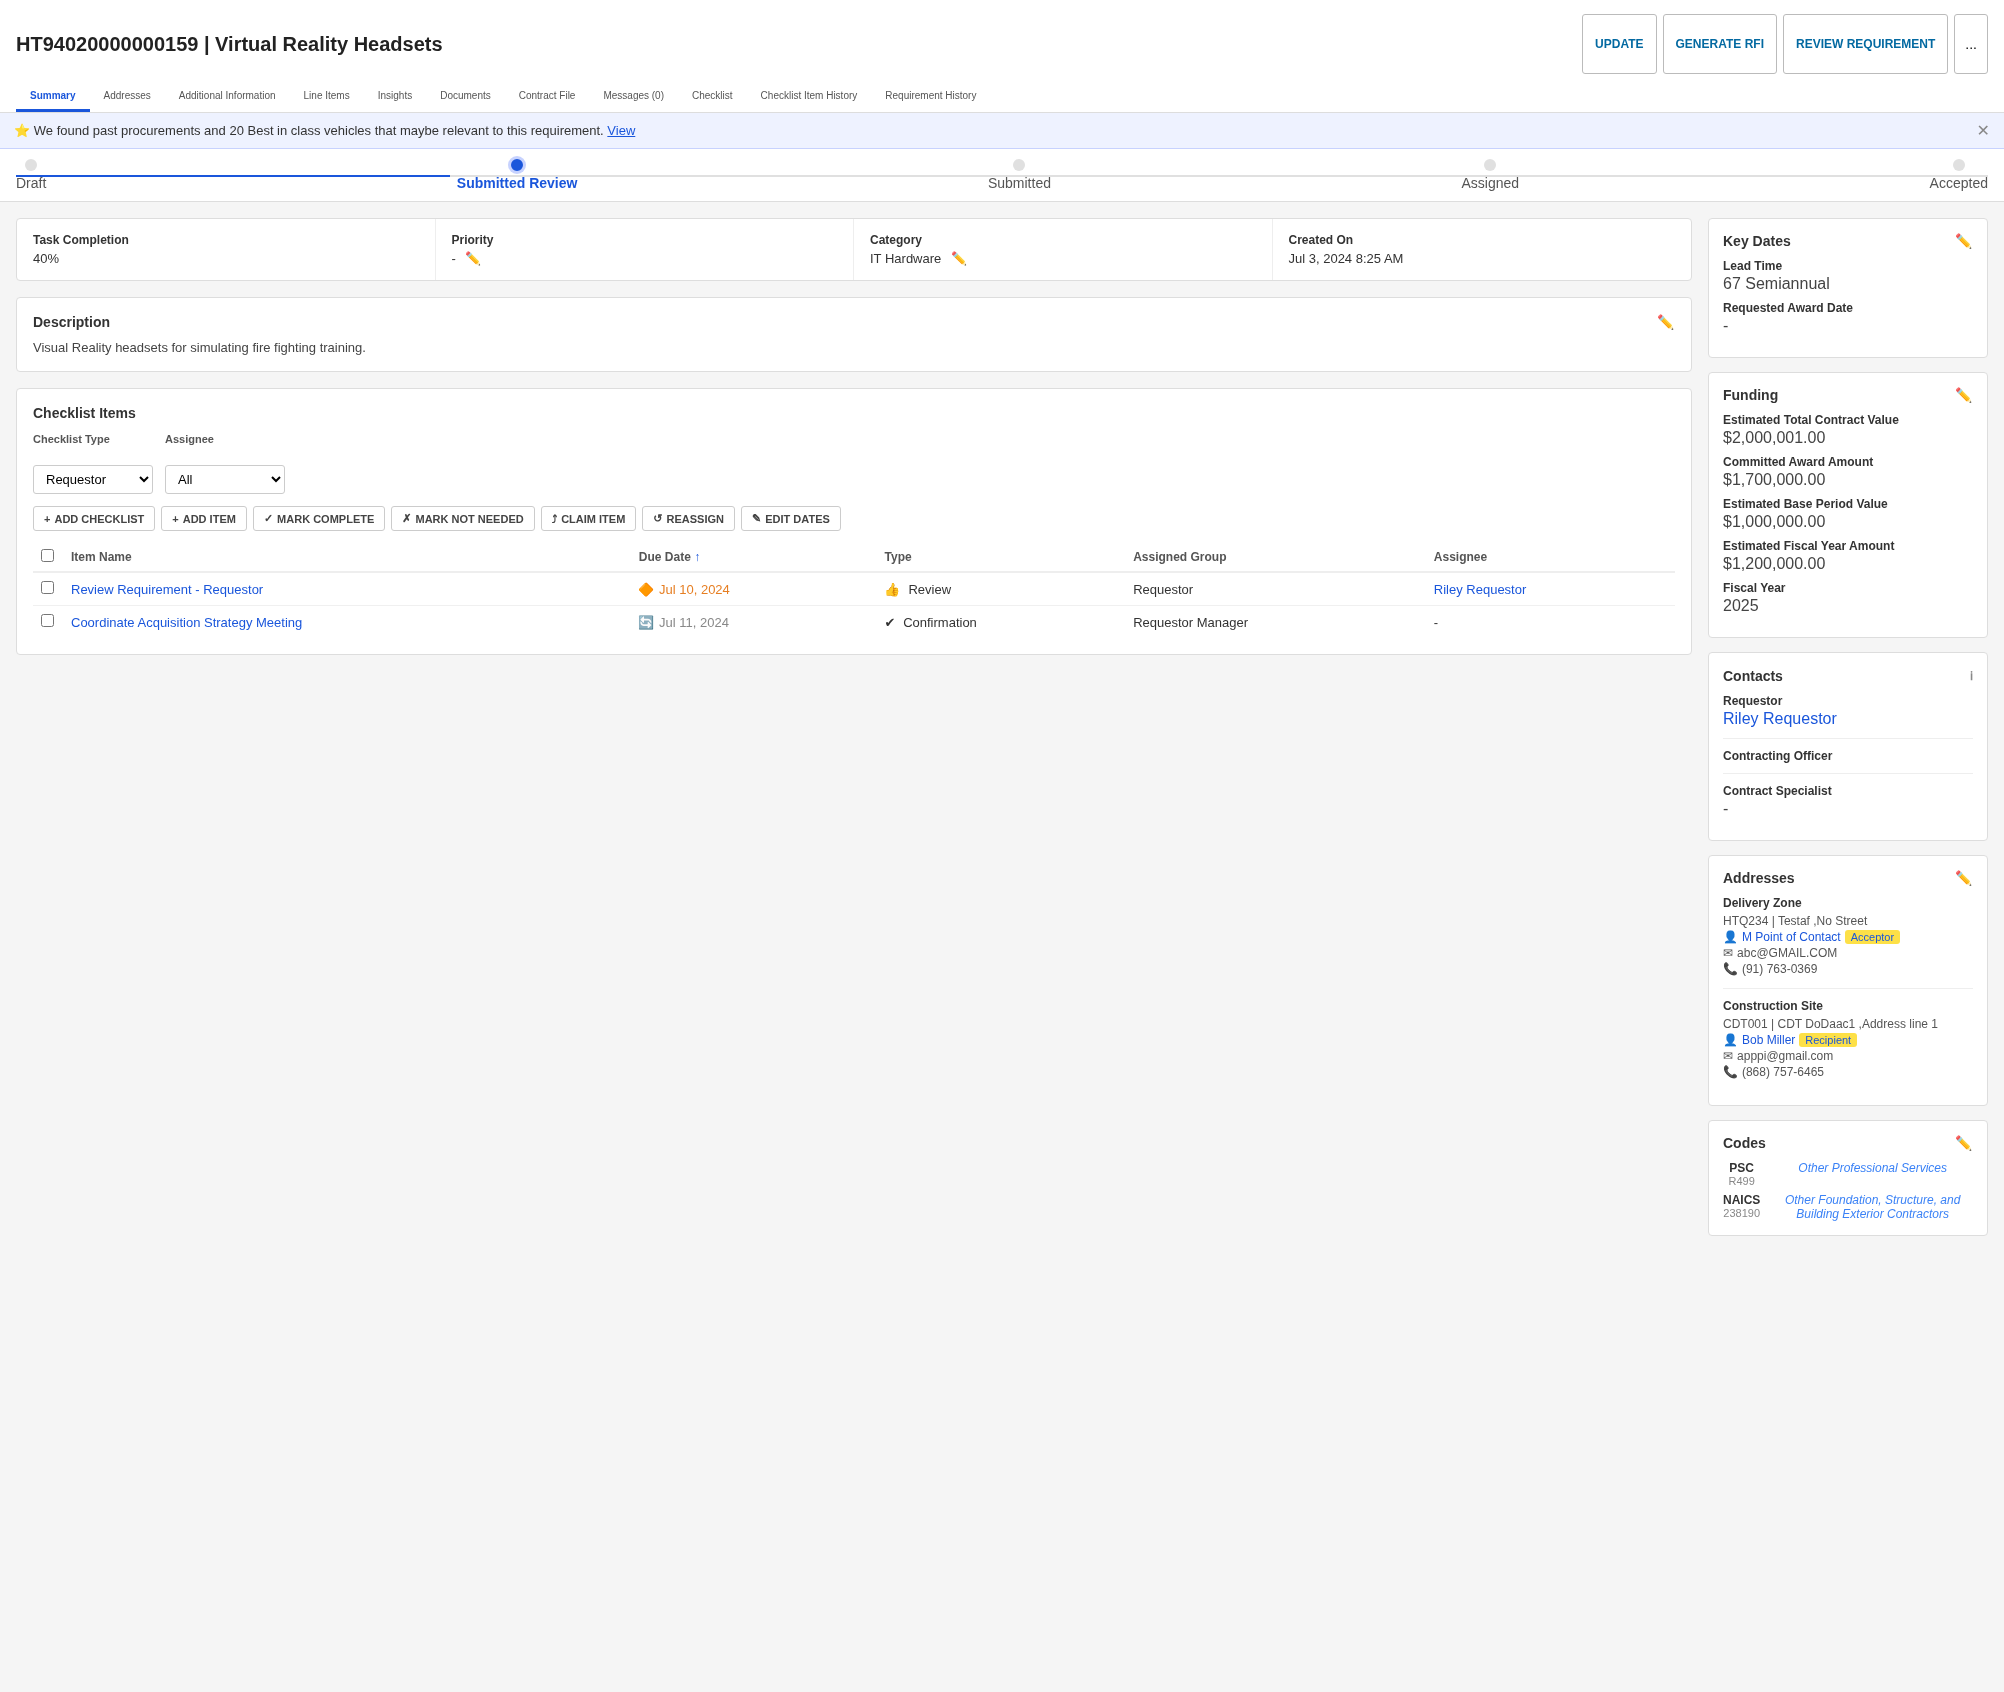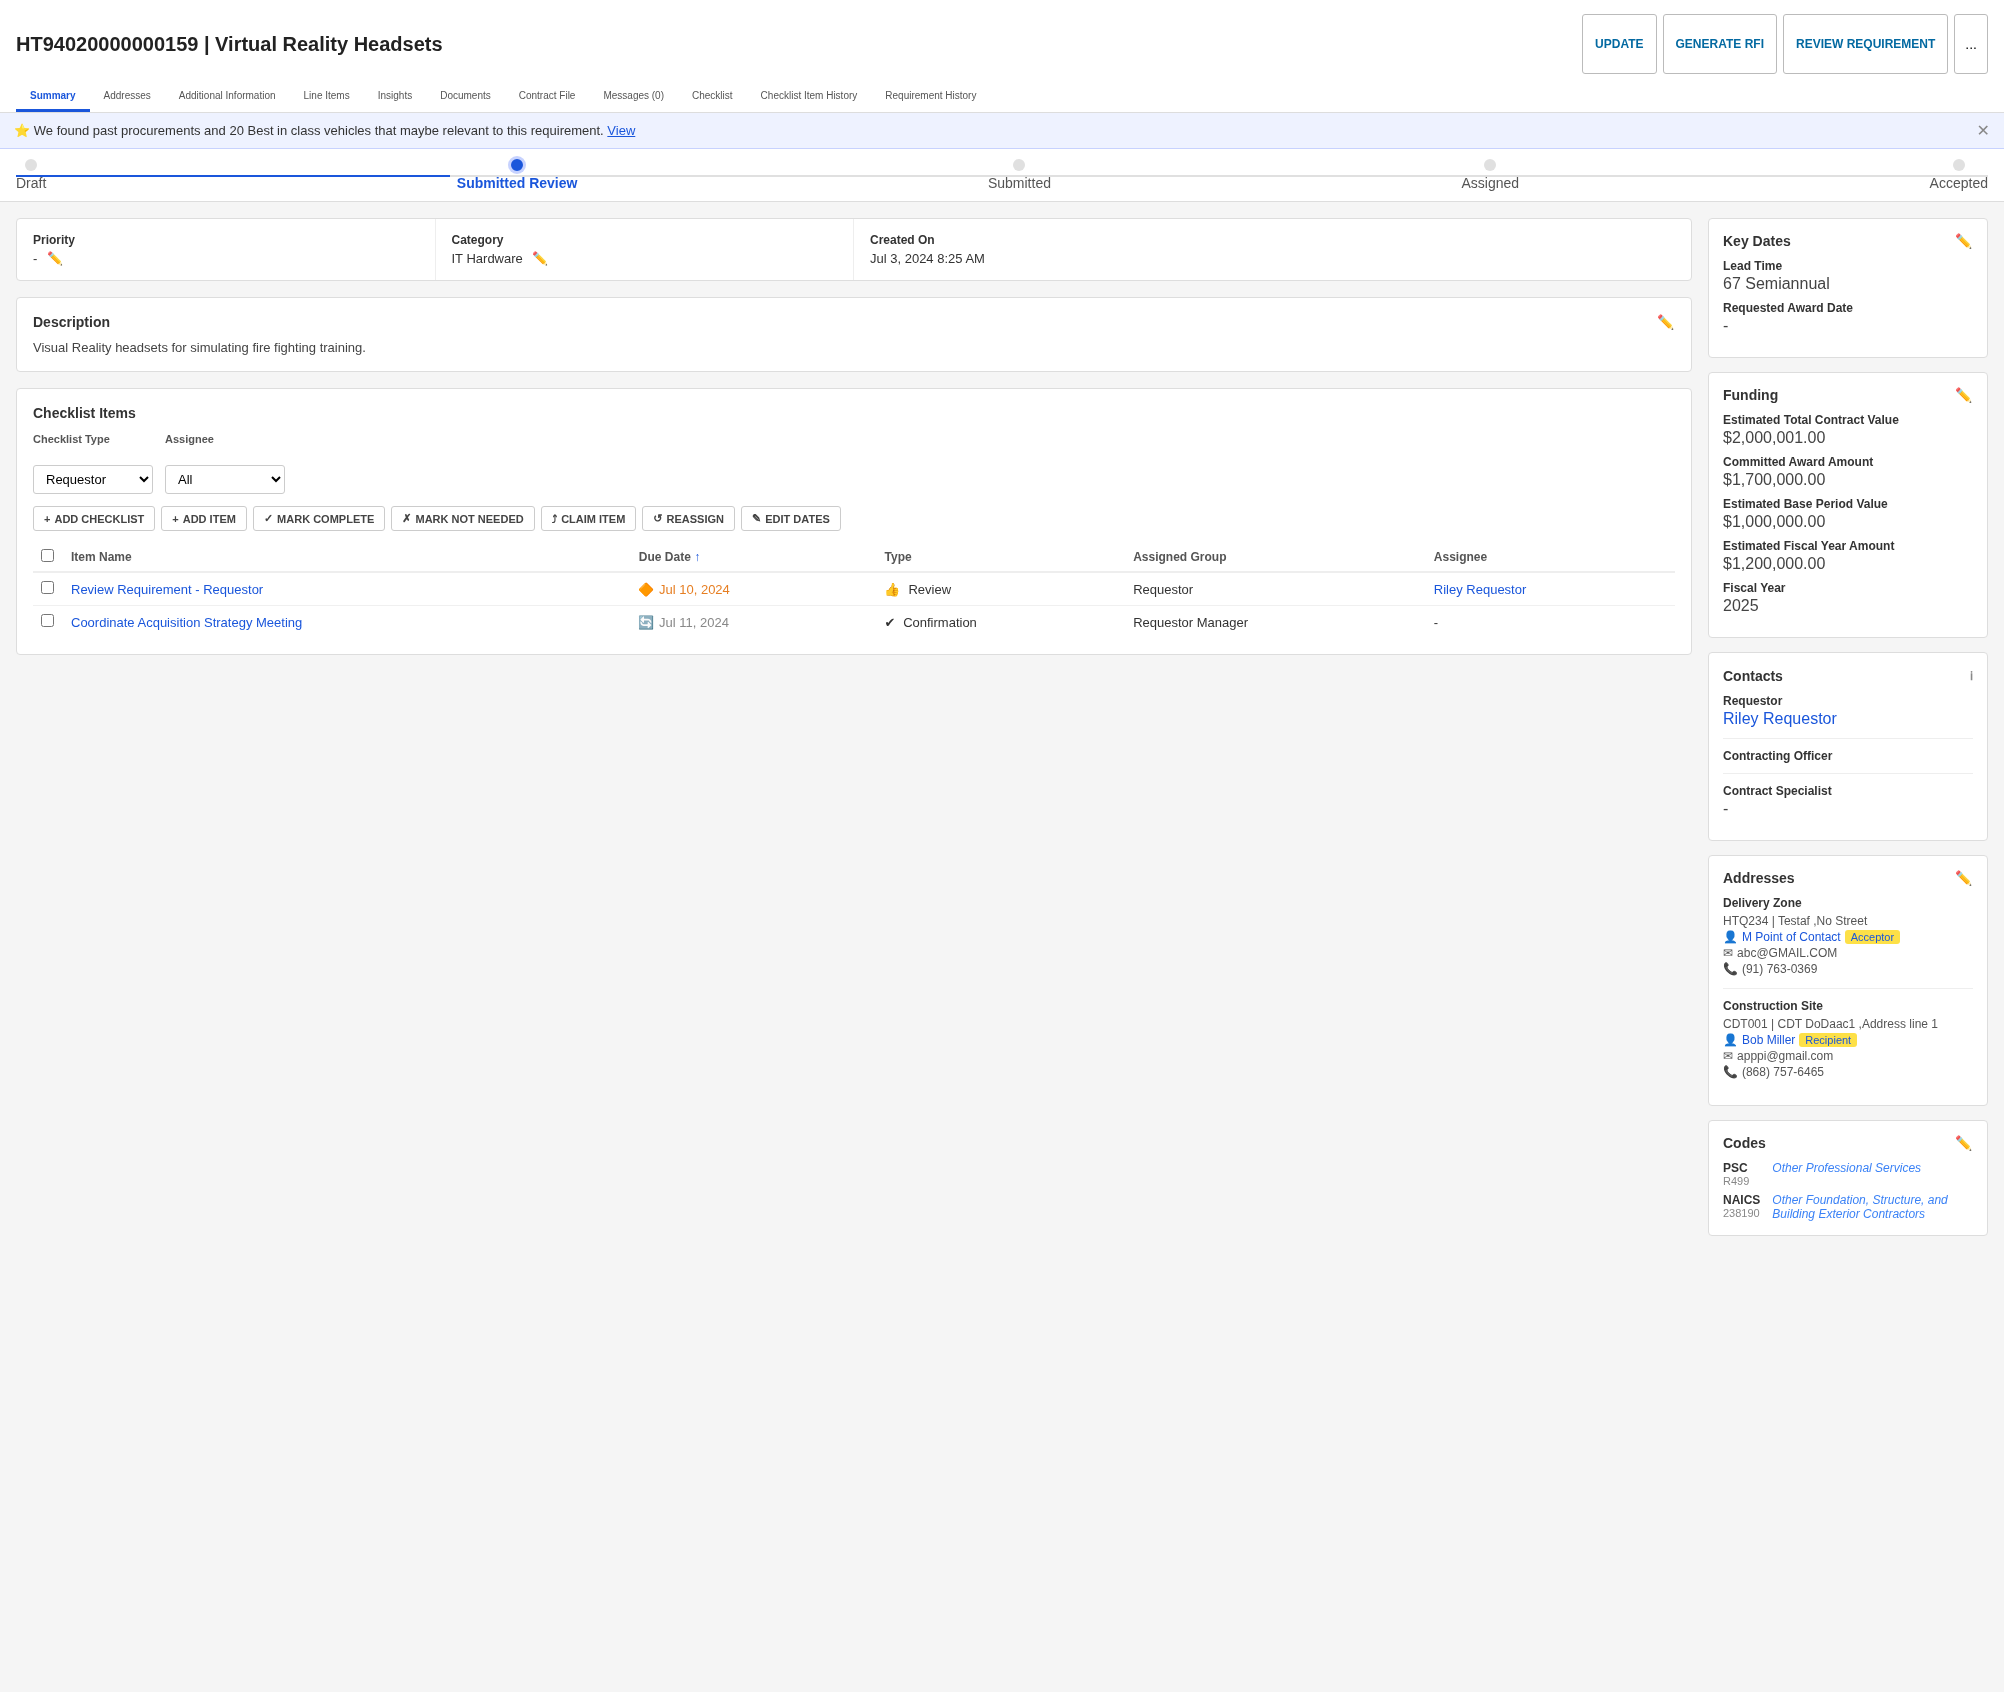--- a/index.html
+++ b/index.html
@@ -71,21 +71,21 @@
     .right-field-label { font-size: 12px; font-weight: 700; color: #333; margin-bottom: 2px; }
     .right-field-value { font-size: 16px; color: #444; }
     .right-field-value.link { color: #1a56db; cursor: pointer; }
     .right-divider { border: none; border-top: 1px solid #eee; margin: 10px 0; }
 
     .address-block { margin-bottom: 12px; }
     .address-block-title { font-size: 12px; font-weight: 700; margin-bottom: 4px; }
     .address-detail { font-size: 12px; color: #555; margin-bottom: 2px; display: flex; align-items: center; gap: 4px; }
     .address-badge { background: #fde047; color: #1a56db; font-size: 11px; padding: 1px 6px; border-radius: 3px; }
 
-    .codes-grid { display: grid; grid-template-columns: auto 1fr; gap: 6px 12px; align-items: start; }
+    .codes-grid { display: grid; grid-template-columns: auto 1fr; gap: 6px 12px; align-items: start; text-align: center; }
     .code-key { font-size: 12px; font-weight: 700; }
     .code-sub { font-size: 11px; color: #888; }
     .code-val { font-size: 12px; color: #3b82f6; font-style: italic; }
 
     .info-icon { color: #888; cursor: pointer; font-size: 12px; margin-left: 4px; }
 
     
     .step-dot { width: 12px; height: 12px; border-radius: 50%; background: #e0e0e0; }
     .step-dot.current { background: #1a56db; border: 2px solid #1a56db; box-shadow: 0 0 0 3px #c7d2fe; }
   </style>
@@ -150,20 +150,24 @@
       <div class="step-dot"></div>
       <div class="progress-step-label">Accepted</div>
     </div>
   </div>
 </div>
 
 <div class="main-layout">
   <div class="main-left">
 
     <div class="summary-cards">
+      <div class="summary-card">
+        <div class="summary-card-label">Task Completion</div>
+        <div class="summary-card-value">40%</div>
+      </div>
       <div class="summary-card">
         <div class="summary-card-label">Priority</div>
         <div class="summary-card-value">
           <span>-</span>
           <span class="edit-icon">✏️</span>
         </div>
       </div>
       <div class="summary-card">
         <div class="summary-card-label">Category</div>
         <div class="summary-card-value">

